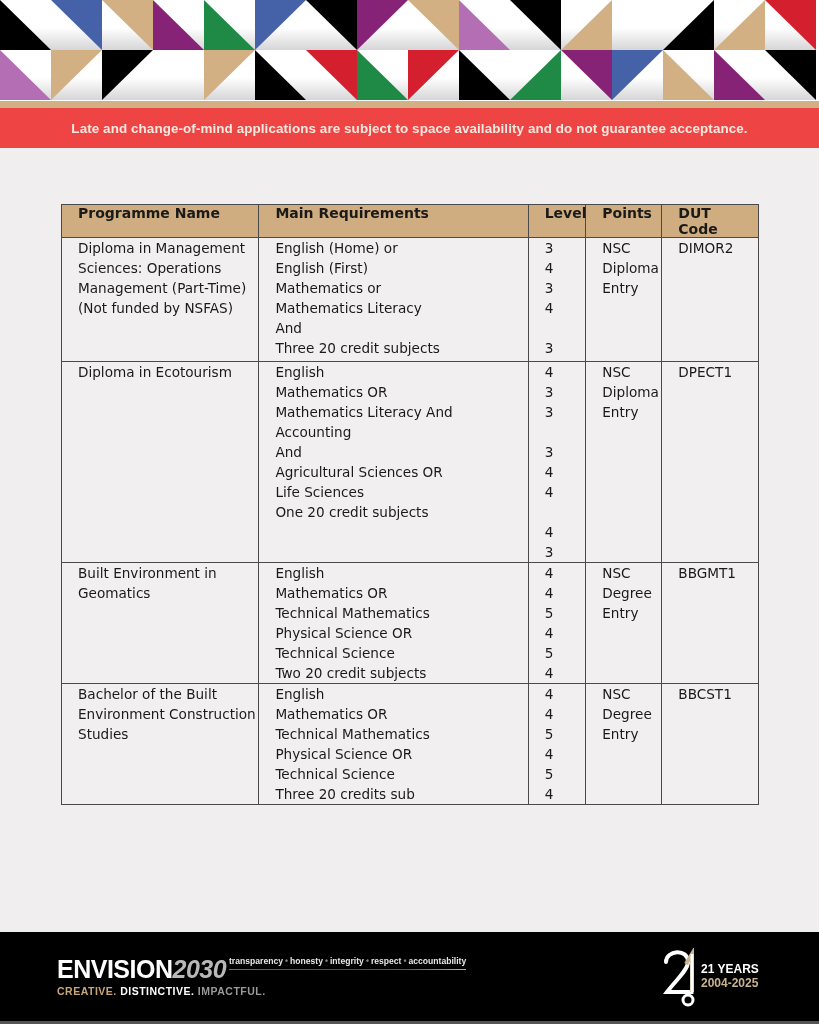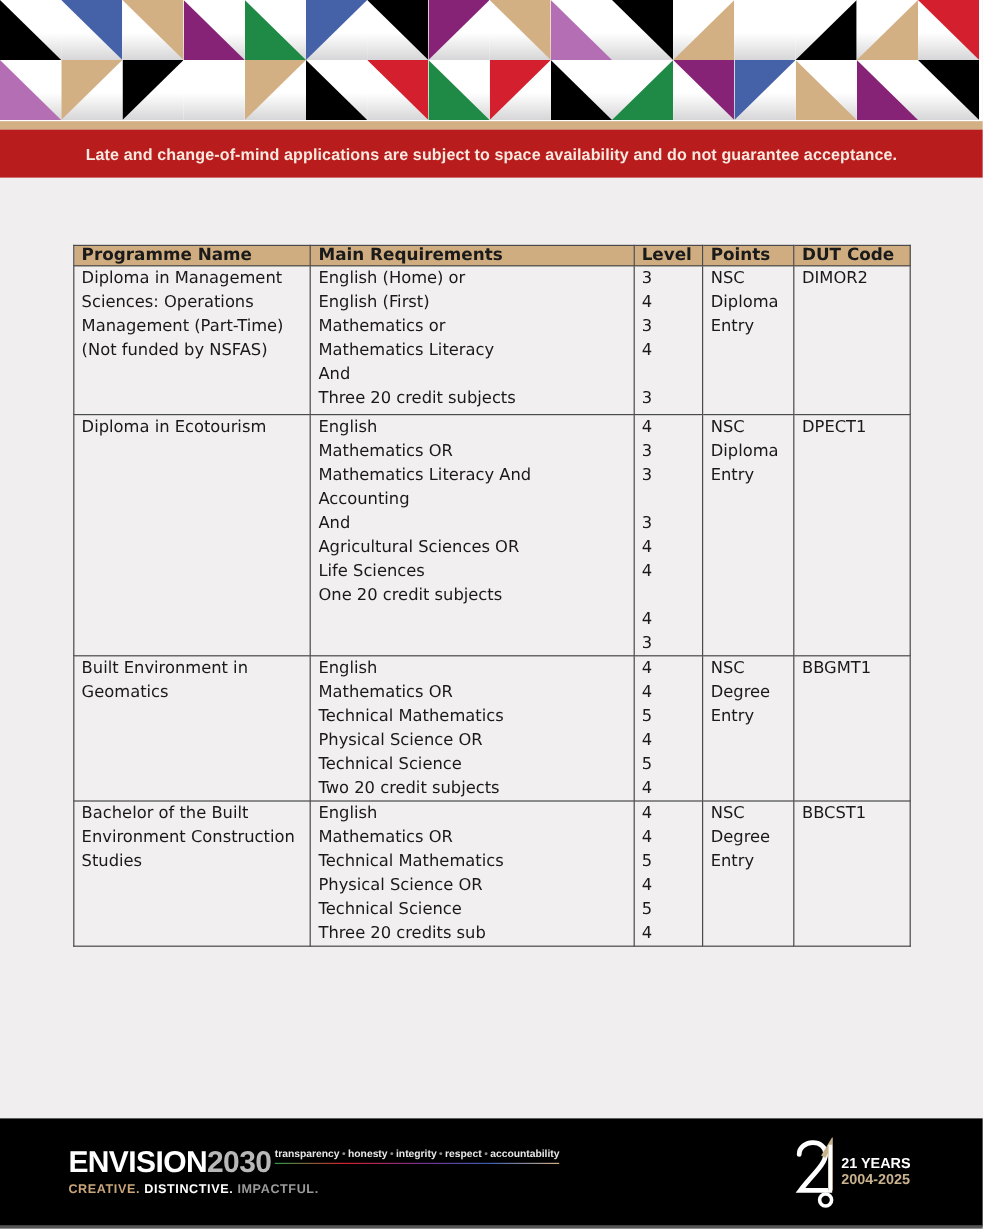--- a/index.html
+++ b/index.html
@@ -11,45 +11,45 @@
   }
   .banner { position: absolute; left: 0; top: 0; width: 819px; height: 101px; overflow: hidden; background: #fff; }
   .tile { position: absolute; width: 51px; height: 50px; overflow: hidden;
     background: linear-gradient(to bottom, #ffffff 0%, #ffffff 55%, #d6d6d8 100%); }
   .tile .tri { position: absolute; left: 0; top: 0; width: 100%; height: 100%; }
   .tile.BL .tri { clip-path: polygon(0 0, 0 100%, 100% 100%); }
   .tile.TR .tri { clip-path: polygon(0 0, 100% 0, 100% 100%); }
   .tile.TL .tri { clip-path: polygon(0 0, 100% 0, 0 100%); }
   .tile.BR .tri { clip-path: polygon(100% 0, 100% 100%, 0 100%); }
   .tan-stripe { position: absolute; left: 0; top: 101px; width: 819px; height: 7px; background: #d3b084; }
-  .red-band { position: absolute; left: 0; top: 108px; width: 819px; height: 40px; background: #b91c1c;
+  .red-band { position: absolute; left: 0; top: 108px; width: 819px; height: 40px; background: #ef4444;
     color: #f6e9e0; font-weight: bold; font-size: 13.4px; display: flex; align-items: center; justify-content: center; letter-spacing: 0.1px; }
 
   table.req {
     position: absolute; left: 61px; top: 204px;
     border-collapse: collapse; width: 698px;
     font-family: "DejaVu Sans", sans-serif; font-size: 13.6px; color: #1a1a1a;
     table-layout: fixed;
   }
   table.req th, table.req td {
-    border: 1px solid #4a4a4a; vertical-align: top; padding: 0 6px; text-align: left;
+    border: 1px solid #4a4a4a; vertical-align: top; padding: 0 16px; text-align: left;
   }
   table.req th { background: #cfad80; font-weight: bold; font-size: 14px; height: 16px; line-height: 16px; padding-top: 0; }
   table.req td { line-height: 20px; background: #f1eff0; }
   .line { display: block; height: 20px; white-space: nowrap; }
   .col-name { width: 192px; }
   .col-req { width: 262px; }
   .col-level { width: 56px; }
   .col-points { width: 74px; }
   .col-code { width: 94px; }
 
   .footer { position: absolute; left: 0; top: 932px; width: 819px; height: 90px; background: #000; }
   .footer-border { position: absolute; left: 0; top: 1021px; width: 819px; height: 3px; background: #555; }
   .envision { position: absolute; left: 57px; top: 955px; font-weight: bold; font-size: 25px; letter-spacing: -0.5px; color: #fff; line-height: 28px; }
-  .envision .yr { color: #b8b8b8; font-weight: bold; }
+  .envision .yr { color: #b8b8b8; font-weight: bold; font-style: italic; }
   .values { position: absolute; left: 229px; top: 955px; font-size: 8.6px; font-weight: bold; color: #e8e8e8; line-height: 13px; }
   .values .r1 { border-bottom: 1px solid; border-image: linear-gradient(to right, #2a9d4a, #d4202e, #7b2d8a, #3b5db0, #d3b084) 1; padding-bottom: 1px; }
   .values .dot { color: #888; padding: 0 2px; }
   .tagline { position: absolute; left: 57px; top: 985px; font-size: 10.5px; font-weight: bold; letter-spacing: 0.5px; }
   .tagline .t1 { color: #c9a67a; }
   .tagline .t2 { color: #ffffff; }
   .tagline .t3 { color: #9a9a9a; }
   .anniv { position: absolute; left: 662px; top: 948px; width: 110px; height: 60px; }
   .anniv-text { position: absolute; left: 701px; top: 962px; font-weight: bold; font-size: 12px; line-height: 14px; }
   .anniv-text .a1 { color: #fff; }

